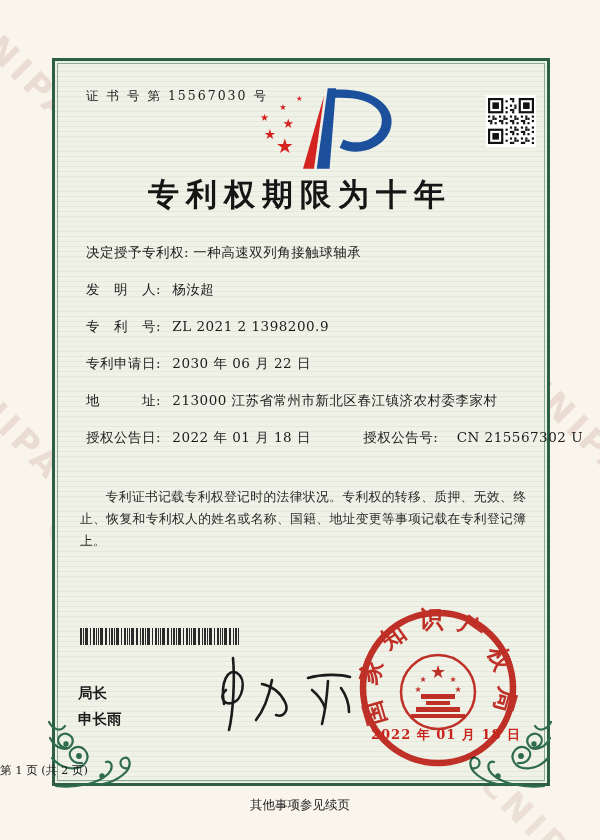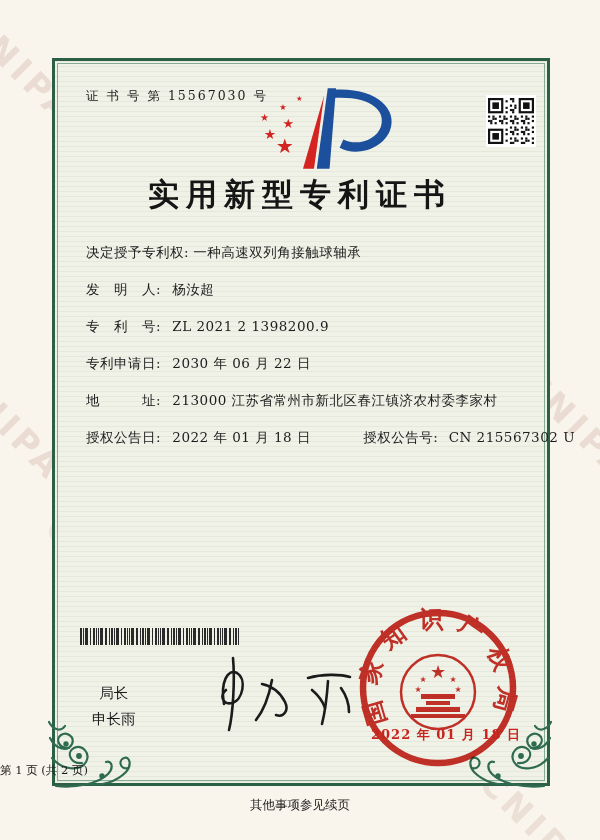--- a/index.html
+++ b/index.html
@@ -43,21 +43,21 @@
   .grant-row{height:30px;line-height:20px;white-space:nowrap;}
   .grant-second{margin-left:48px;}
 
   .paras{position:absolute;left:80px;top:486px;width:446px;z-index:4;
          font-size:12.8px;line-height:22px;text-align:justify;color:#2a2a2a;}
   .paras p{margin:0;text-indent:2em;}
 
   .barcode{position:absolute;left:80px;top:628px;height:17px;z-index:4;display:flex;align-items:stretch;}
   .barcode div{height:17px;}
 
-  .signer{position:absolute;left:92px;top:680px;z-index:4;font-size:14.5px;font-weight:400;line-height:26px;text-align:center;}
+  .signer{position:absolute;left:78px;top:680px;z-index:4;font-size:14.5px;font-weight:700;line-height:26px;}
   .signature{position:absolute;left:200px;top:652px;z-index:4;}
 
   .seal{position:absolute;left:356px;top:606px;z-index:5;opacity:.93;mix-blend-mode:multiply;}
   .seal-date{position:absolute;left:371px;top:726px;z-index:6;color:#c8231c;
              font-size:13px;font-weight:bold;letter-spacing:1px;}
 
   .page-info{position:absolute;left:0;top:763px;width:600px;text-align:left;font-size:11.5px;z-index:4;}
   .footer-note{position:absolute;left:0;top:797px;width:600px;text-align:center;font-size:12.5px;z-index:2;}
 </style>
 </head>
@@ -207,21 +207,21 @@
     <rect x="2" y="2" width="3" height="3" fill="#111"></rect>
         <rect x="14" y="0" width="7" height="7" fill="#111"></rect>
     <rect x="15" y="1" width="5" height="5" fill="#fff"></rect>
     <rect x="16" y="2" width="3" height="3" fill="#111"></rect>
         <rect x="0" y="14" width="7" height="7" fill="#111"></rect>
     <rect x="1" y="15" width="5" height="5" fill="#fff"></rect>
     <rect x="2" y="16" width="3" height="3" fill="#111"></rect>
       </svg>
     </div>
 
-  <div class="title">实用新型专利证书</div>
+  <div class="title">专利权期限为十年</div>
 
   <div class="fields">
     <div class="field-row">
       <span class="flabel">决定授予专利权:</span>
       <span class="fvalue">一种高速双列角接触球轴承</span>
     </div>
     <div class="field-row">
       <span class="flabel">发　明　人:</span>
       <span class="fvalue">杨汝超</span>
     </div>
@@ -234,27 +234,28 @@
       <span class="fvalue">2030 年 06 月 22 日</span>
     </div>
     <div class="field-row">
       <span class="flabel">地　　　址:</span>
       <span class="fvalue">213000 江苏省常州市新北区春江镇济农村委李家村</span>
     </div>
     <div class="grant-row">
       <span class="flabel">授权公告日:</span>
       <span class="fvalue">2022 年 01 月 18 日</span>
       <span class="grant-second">
-        <span class="flabel" style="min-width:0;margin-right:6px;">授权公告号:</span>
+        <span class="flabel" style="min-width:0;margin-right:14px;">授权公告号:</span>
         <span class="fvalue">CN 215567302 U</span>
       </span>
     </div>
   </div>
 
   <div class="paras">
+    <p>专利证书记载专利权登记时的法律状况。专利权的转移、质押、无效、终止、恢复和专利权人的姓名或名称、国籍、地址变更等事项记载在专利登记簿上。</p>
   </div>
 
   <div class="barcode" id="barcode">
       <div style="width:2px;background:#2a2a2a;"></div>
       <div style="width:1px;"></div>
       <div style="width:1px;background:#2a2a2a;"></div>
       <div style="width:1px;"></div>
       <div style="width:3px;background:#2a2a2a;"></div>
       <div style="width:2px;"></div>
       <div style="width:1px;background:#2a2a2a;"></div>

